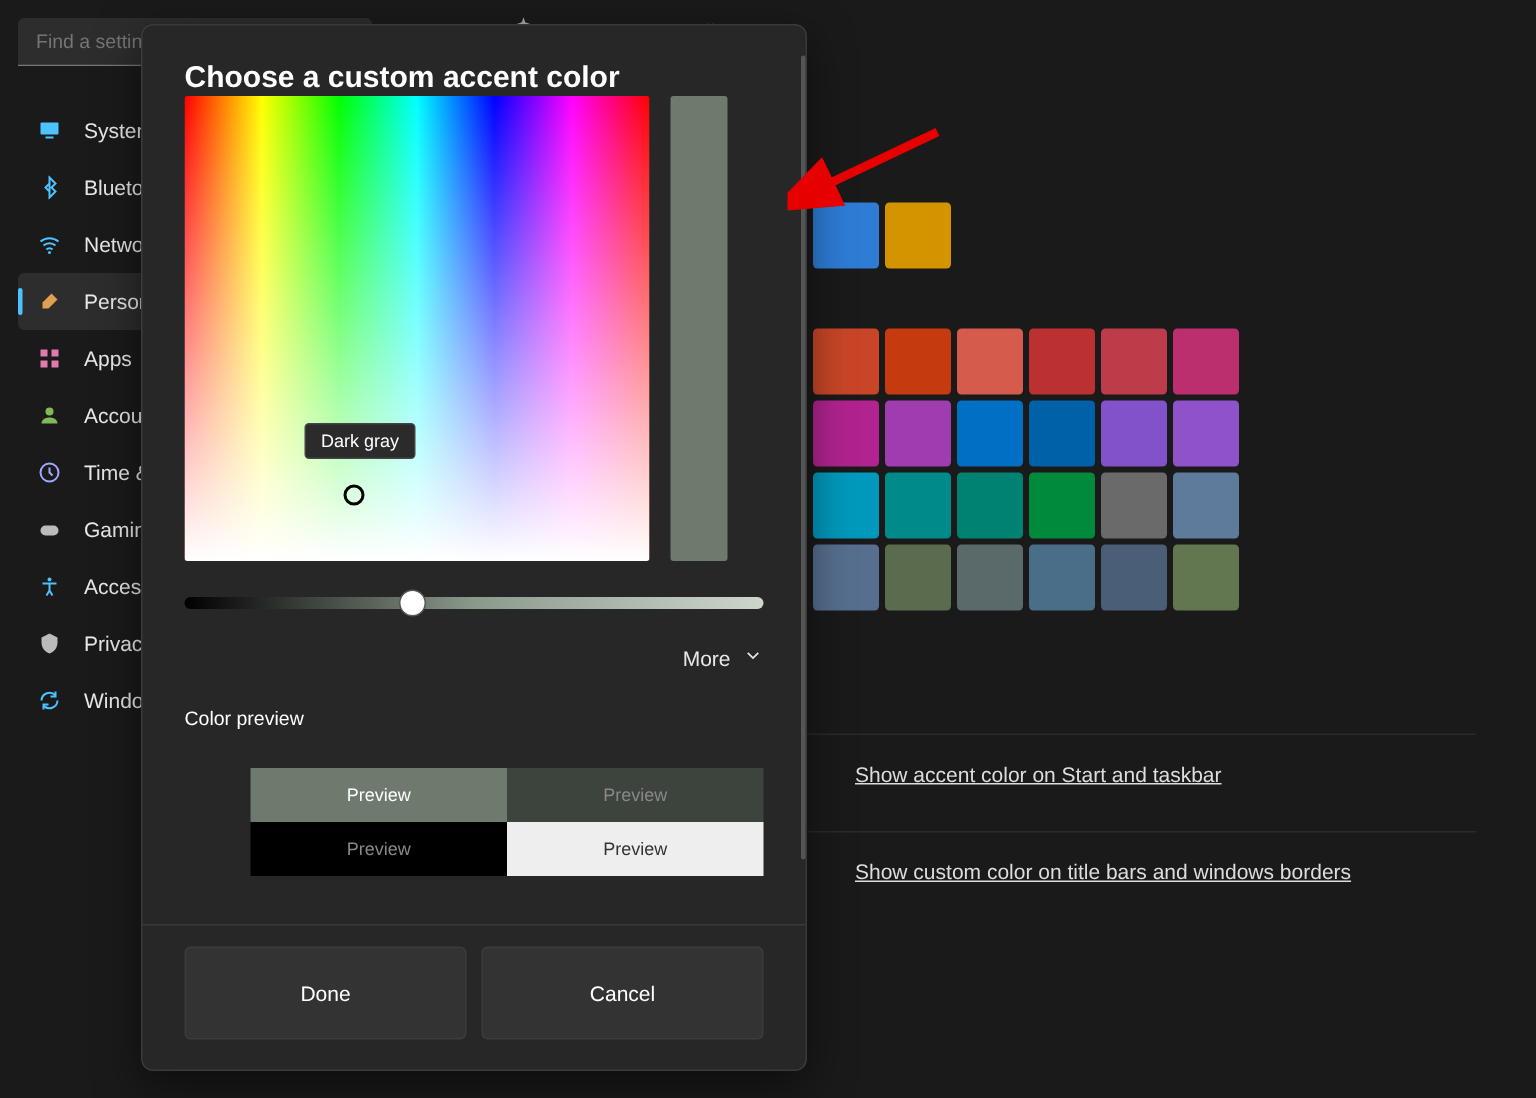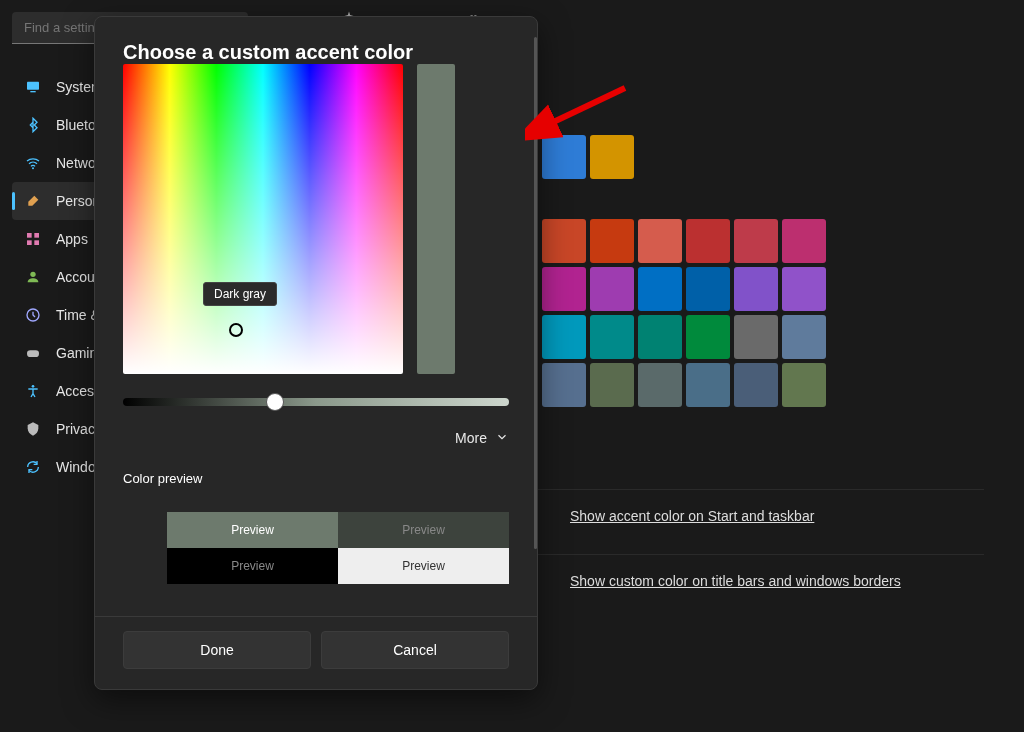--- a/index.html
+++ b/index.html
@@ -18,45 +18,45 @@
   .bg-content { position: absolute; left: 300px; top: 0; right: 0; padding: 4px 40px; color: #888; font-size: 14px; }
   .bg-row { display: flex; align-items: center; gap: 14px; padding: 6px 0 14px 0; }
   .swatches { display: flex; flex-wrap: wrap; gap: 4px; width: 296px; margin-top: 40px; }
   .swatch { width: 44px; height: 44px; border-radius: 3px; }
   .bg-toggle-row { display: flex; align-items: center; padding: 18px 0; color: #ddd; font-size: 14px; border-top: 1px solid #2a2a2a; margin-top: 12px; text-decoration: underline; }
 
   
   .dialog { position: absolute; left: 94px; top: 16px; width: 444px; background: #272727; border: 1px solid #3a3a3a; border-radius: 8px; padding: 24px 28px 20px 28px; box-shadow: 0 10px 30px rgba(0,0,0,.5); }
   .dialog h2 { font-size: 20px; font-weight: 600; }
   .picker-row { display: flex; gap: 14px; }
-  .sat-area { position: relative; width: 280px; height: 310px; border-radius: 2px;
+  .sat-area { position: relative; width: 310px; height: 310px; border-radius: 2px;
     background:
       linear-gradient(to top, #fff, rgba(255,255,255,0)),
       linear-gradient(to right, red, yellow, lime, cyan, blue, magenta, red);
   }
   .tooltip { position: absolute; left: 80px; top: 218px; background: #2b2b2b; border: 1px solid #444; padding: 4px 10px; font-size: 12px; border-radius: 3px; }
   .crosshair { position: absolute; left: 106px; top: 259px; width: 14px; height: 14px; border: 2px solid #000; border-radius: 50%; background: transparent; }
   .preview-chip { width: 38px; background: #6d7a6d; border-radius: 2px; }
 
   .value-slider { position: relative; margin-top: 24px; height: 8px; border-radius: 4px; background: linear-gradient(to right, #000, #8b998b, #cdd6cd); }
   .value-thumb { position: absolute; top: -5px; left: 37%; width: 18px; height: 18px; background: #fff; border-radius: 50%; border: 1px solid #555; }
 
-  .more { display: flex; align-items: flex-start; justify-content: flex-end; gap: 8px; margin-top: 24px; font-size: 14px; color: #e8e8e8; cursor: pointer; }
+  .more { display: flex; align-items: center; justify-content: flex-end; gap: 8px; margin-top: 24px; font-size: 14px; color: #e8e8e8; cursor: pointer; }
 
   .preview-label { font-size: 13px; margin-top: 24px; margin-bottom: 26px; }
   .preview-grid { display: grid; grid-template-columns: 1fr 1fr; margin-left: 44px; }
   .preview-cell { display: flex; align-items: center; justify-content: center; height: 36px; font-size: 12px; }
   .pv1 { background: #6d7a6d; color: #fff; }
   .pv2 { background: #3d433d; color: #888; }
   .pv3 { background: #000; color: #888; }
   .pv4 { background: #eee; color: #333; }
 
   .dlg-sep { height: 1px; background: #3a3a3a; margin: 32px -28px 14px -28px; }
   .dlg-buttons { display: flex; gap: 10px; }
-  .dlg-btn { flex: 1; background: #333; border: 1px solid #3c3c3c; color: #fff; font-size: 14px; padding: 10px 0; border-radius: 4px; cursor: pointer; }
+  .dlg-btn { flex: 1; background: #333; border: 1px solid #3c3c3c; color: #fff; font-size: 14px; padding: 22px 0; border-radius: 4px; cursor: pointer; }
 
   .scroll-indicator { position: absolute; right: 0; top: 20px; bottom: 140px; width: 3px; background: #555; border-radius: 2px; }
 
   
   .arrow { position: absolute; left: 525px; top: 78px; pointer-events: none; }
 </style>
 </head>
 <body>
 
 <div class="sidebar">

